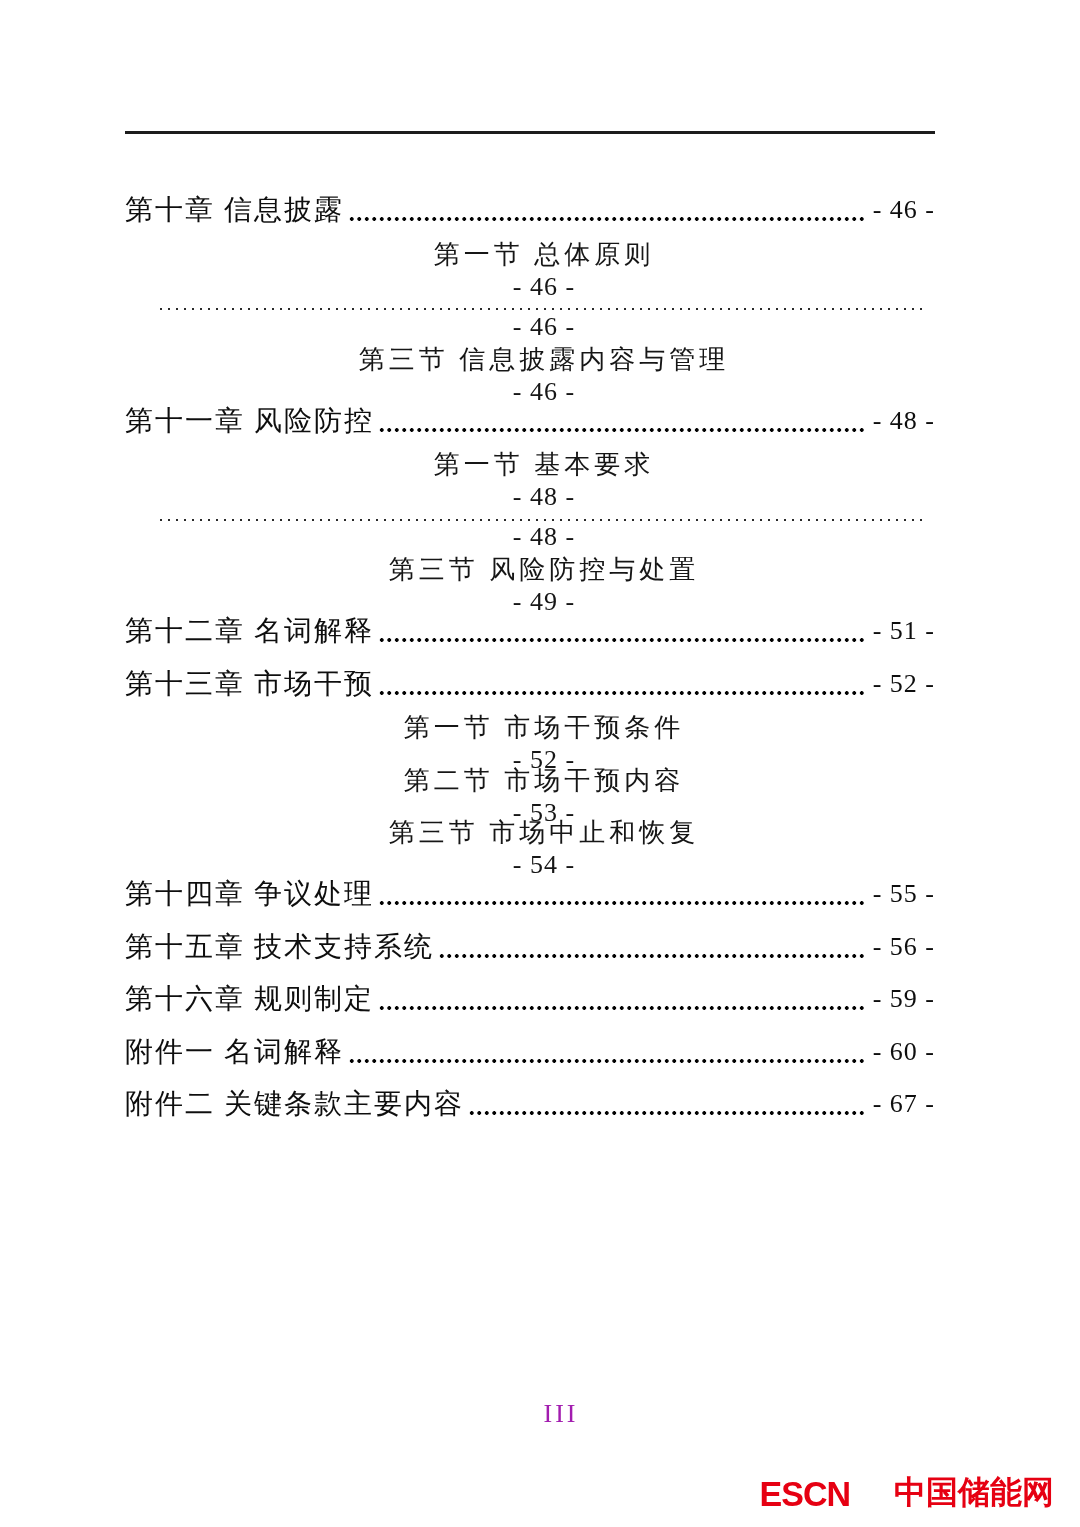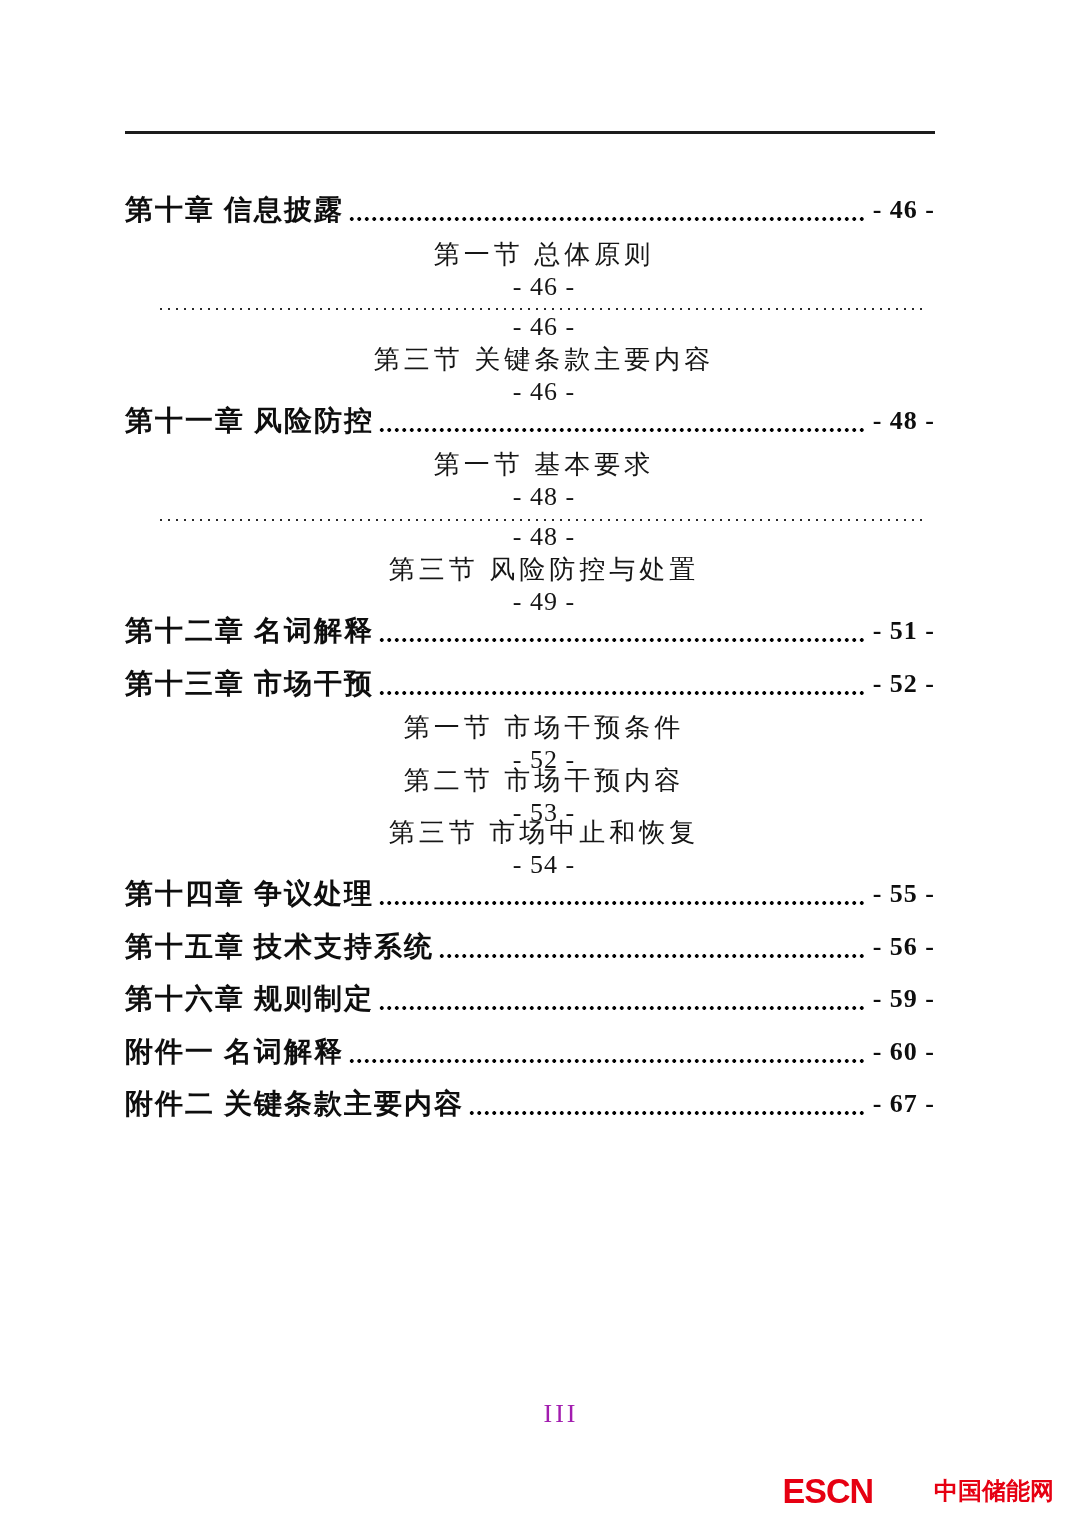--- a/index.html
+++ b/index.html
@@ -47,21 +47,21 @@
     background-repeat: repeat-x;
   }
   .toc-page {
     flex: 0 0 auto;
     letter-spacing: 1px;
     font-family: "Liberation Serif", "DejaVu Serif", serif;
   }
   
   .toc-row.level-chapter {
     font-size: 28px;
-    font-weight: bold;
+    font-weight: normal;
   }
   .toc-row.level-chapter .toc-leader {
     background-image: radial-gradient(circle, #000000 1.8px, transparent 2.1px);
     background-size: 7.5px 8px;
     background-position: 0 calc(50% + 9px);
   }
   .toc-row.level-chapter .toc-page { font-size: 26px; }
   
   .toc-row.level-section {
     font-size: 26px;
@@ -101,22 +101,22 @@
     white-space: nowrap;
     font-family: "Liberation Sans", "DejaVu Sans", sans-serif;
     font-weight: bold;
   }
   .logo-escn {
     font-size: 34px;
     letter-spacing: -1px;
     transform: scaleY(1.05);
   }
   .logo-site {
-    font-size: 24px;
-    margin-left: 17px;
+    font-size: 32px;
+    margin-left: 0;
     letter-spacing: 0px;
   }
 </style>
 </head>
 <body>
 
 <div class="page">
 
   <div class="header-rule"></div>
 
@@ -133,21 +133,21 @@
         <span class="toc-leader"></span>
         <span class="toc-page">- 46 -</span>
       </div>
 
       <div class="toc-row level-section">
         <span class="toc-leader"></span>
         <span class="toc-page">- 46 -</span>
       </div>
 
       <div class="toc-row level-section">
-        <span class="toc-label">第三节 关键条款主要内容</span>
+        <span class="toc-label">第三节 信息披露内容与管理</span>
         <span class="toc-leader"></span>
         <span class="toc-page">- 46 -</span>
       </div>
 
       <div class="toc-row level-chapter">
         <span class="toc-label">第十一章 风险防控</span>
         <span class="toc-leader"></span>
         <span class="toc-page">- 48 -</span>
       </div>
 

